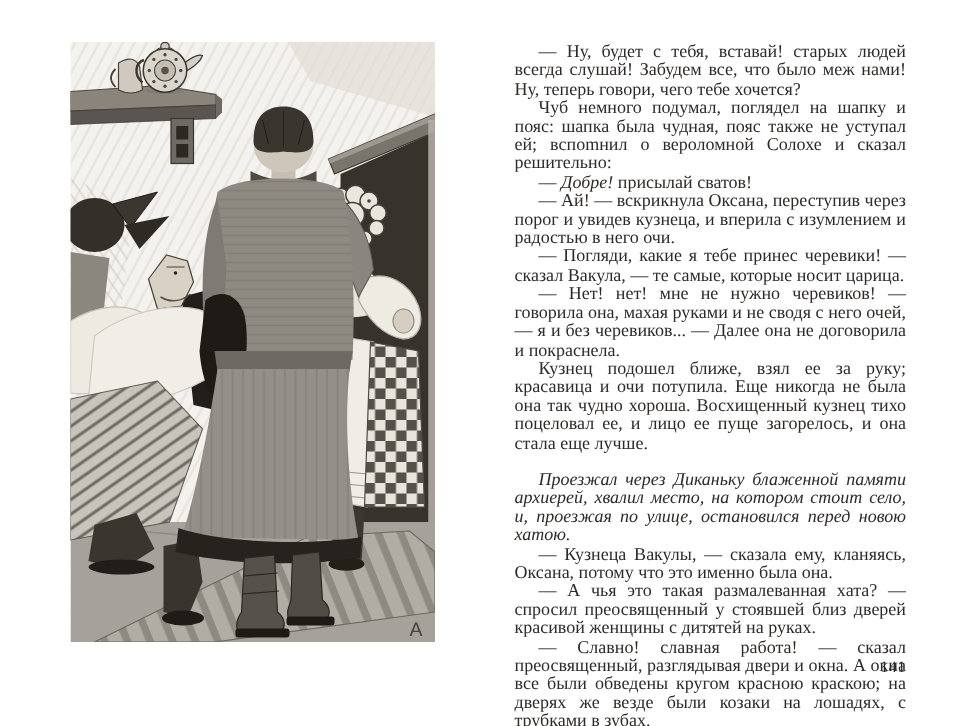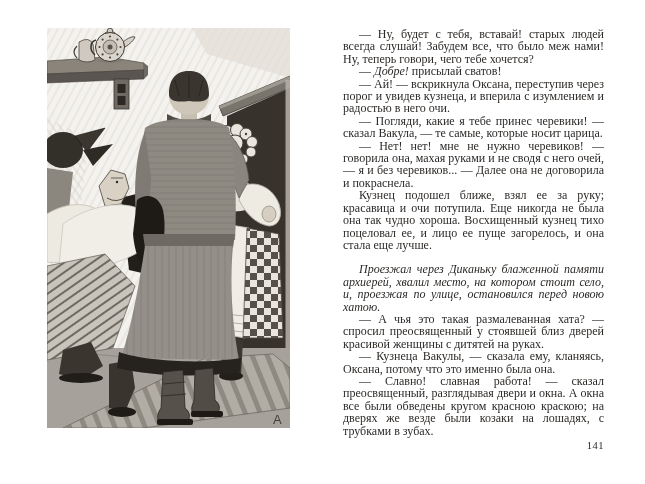--- a/index.html
+++ b/index.html
@@ -185,26 +185,27 @@
         <rect x="144" y="383" width="32" height="6" rx="2" fill="#1e1b17"></rect>
       </g>
 
       <text x="226" y="396" font-size="13" fill="#45413b" font-family="Liberation Sans, sans-serif">А</text>
     </svg>
   </div>
 
   <div class="page right">
     <div class="text-col">
         <p><span>— Ну, будет с тебя, вставай! старых людей всегда слушай! Забудем все, что было меж нами! Ну, теперь говори, чего тебе хочется?</span></p>
+        <p><span>Чуб немного подумал, поглядел на шапку и пояс: шапка была чудная, пояс также не уступал ей; вспо­mнил о вероломной Солохе и сказал решительно:</span></p>
         <p><span>— </span><i>Добре!</i><span> присылай сватов!</span></p>
         <p><span>— Ай! — вскрикнула Оксана, переступив через порог и увидев кузнеца, и вперила с изумлением и радостью в него очи.</span></p>
         <p><span>— Погляди, какие я тебе принес черевики! — сказал Вакула, — те самые, которые носит царица.</span></p>
         <p><span>— Нет! нет! мне не нужно черевиков! — говорила она, махая руками и не сводя с него очей, — я и без черевиков... — Далее она не договорила и покраснела.</span></p>
         <p><span>Кузнец подошел ближе, взял ее за руку; красавица и очи потупила. Еще никогда не была она так чудно хо­роша. Восхищенный кузнец тихо поцеловал ее, и лицо ее пуще загорелось, и она стала еще лучше.</span></p>
         <p class="gap"><span>Проезжал через Диканьку блаженной памяти ар­хиерей, хвалил место, на котором стоит село, и, про­езжая по улице, остановился перед новою хатою.</span></p>
+        <p><span>— Кузнеца Вакулы, — сказала ему, кланяясь, Окса­на, потому что это именно была она.</span></p>
         <p><span>— А чья это такая размалеванная хата? — спросил преосвященный у стоявшей близ дверей красивой жен­щины с дитятей на руках.</span></p>
-        <p><span>— Кузнеца Вакулы, — сказала ему, кланяясь, Окса­на, потому что это именно была она.</span></p>
         <p><span>— Славно! славная работа! — сказал преосвящен­ный, разглядывая двери и окна. А окна все были об­ведены кругом красною краскою; на дверях же везде были козаки на лошадях, с трубками в зубах.</span></p>
       </div>
     <div class="pagenum">141</div>
   </div>
 
 </div>
 
 </body></html>

